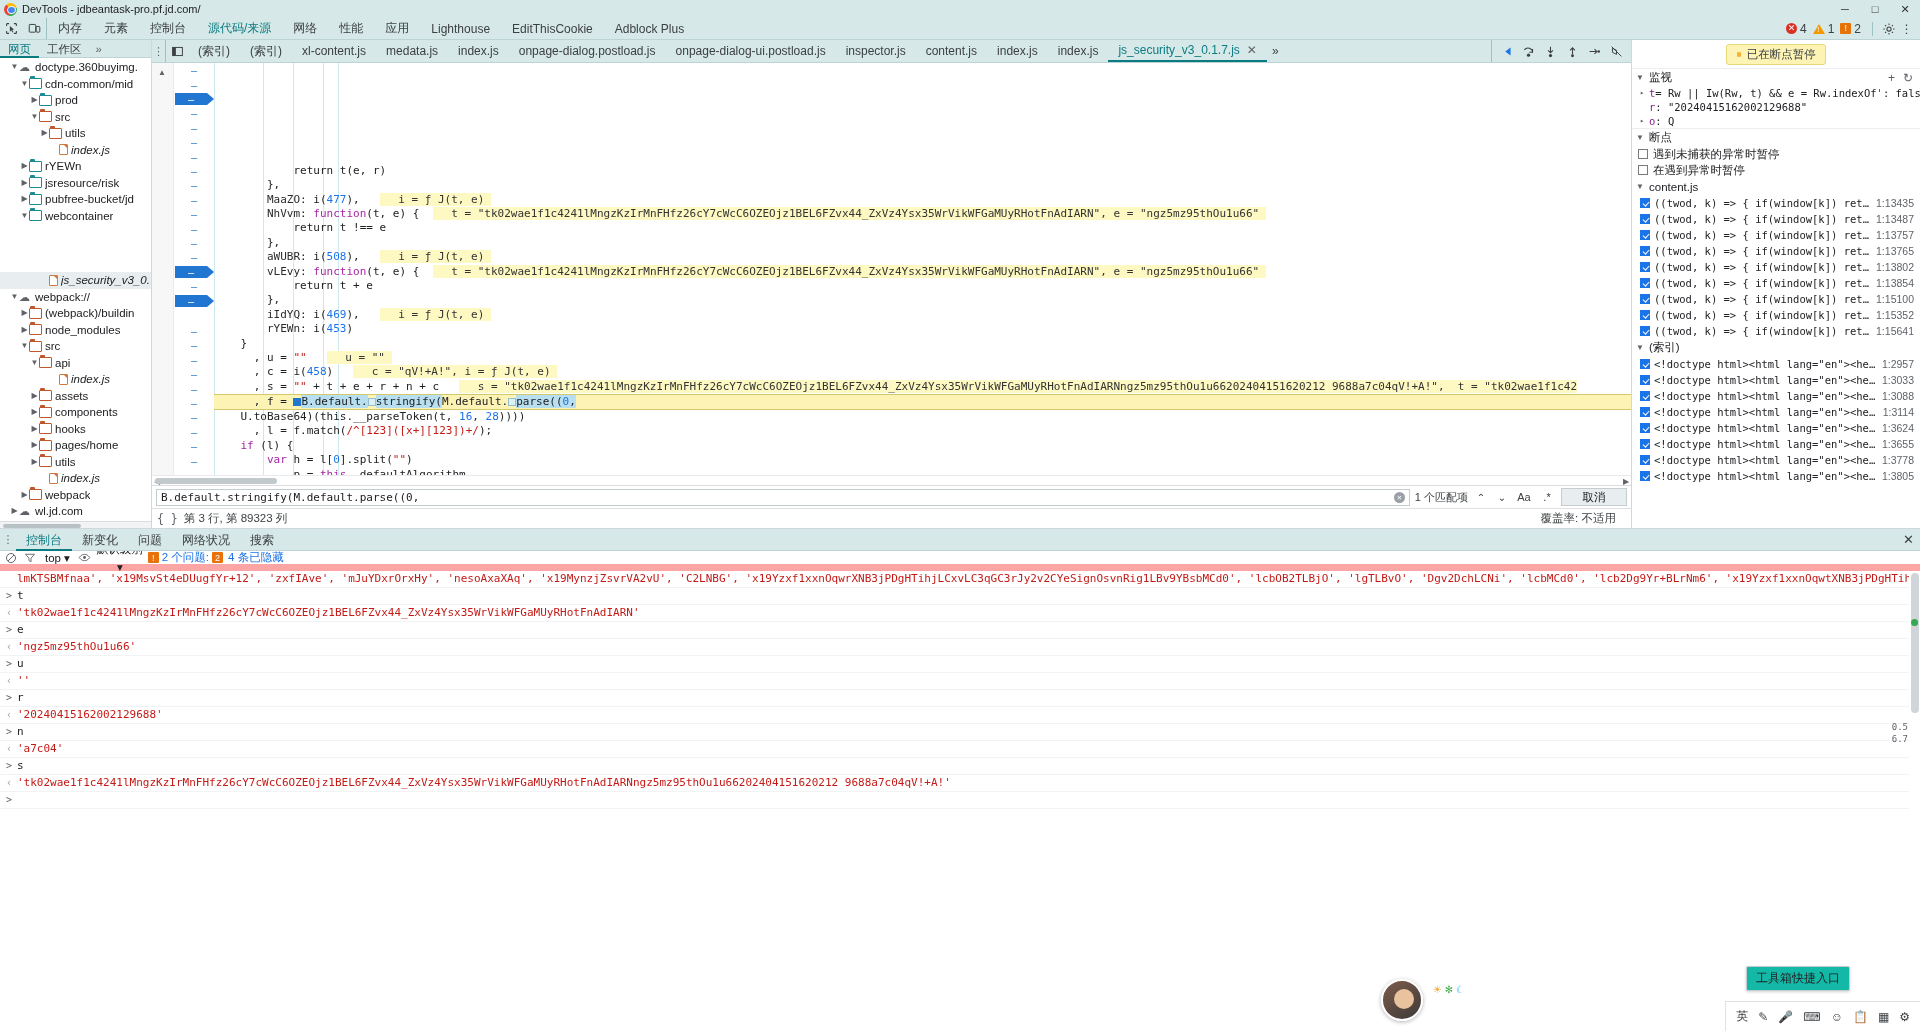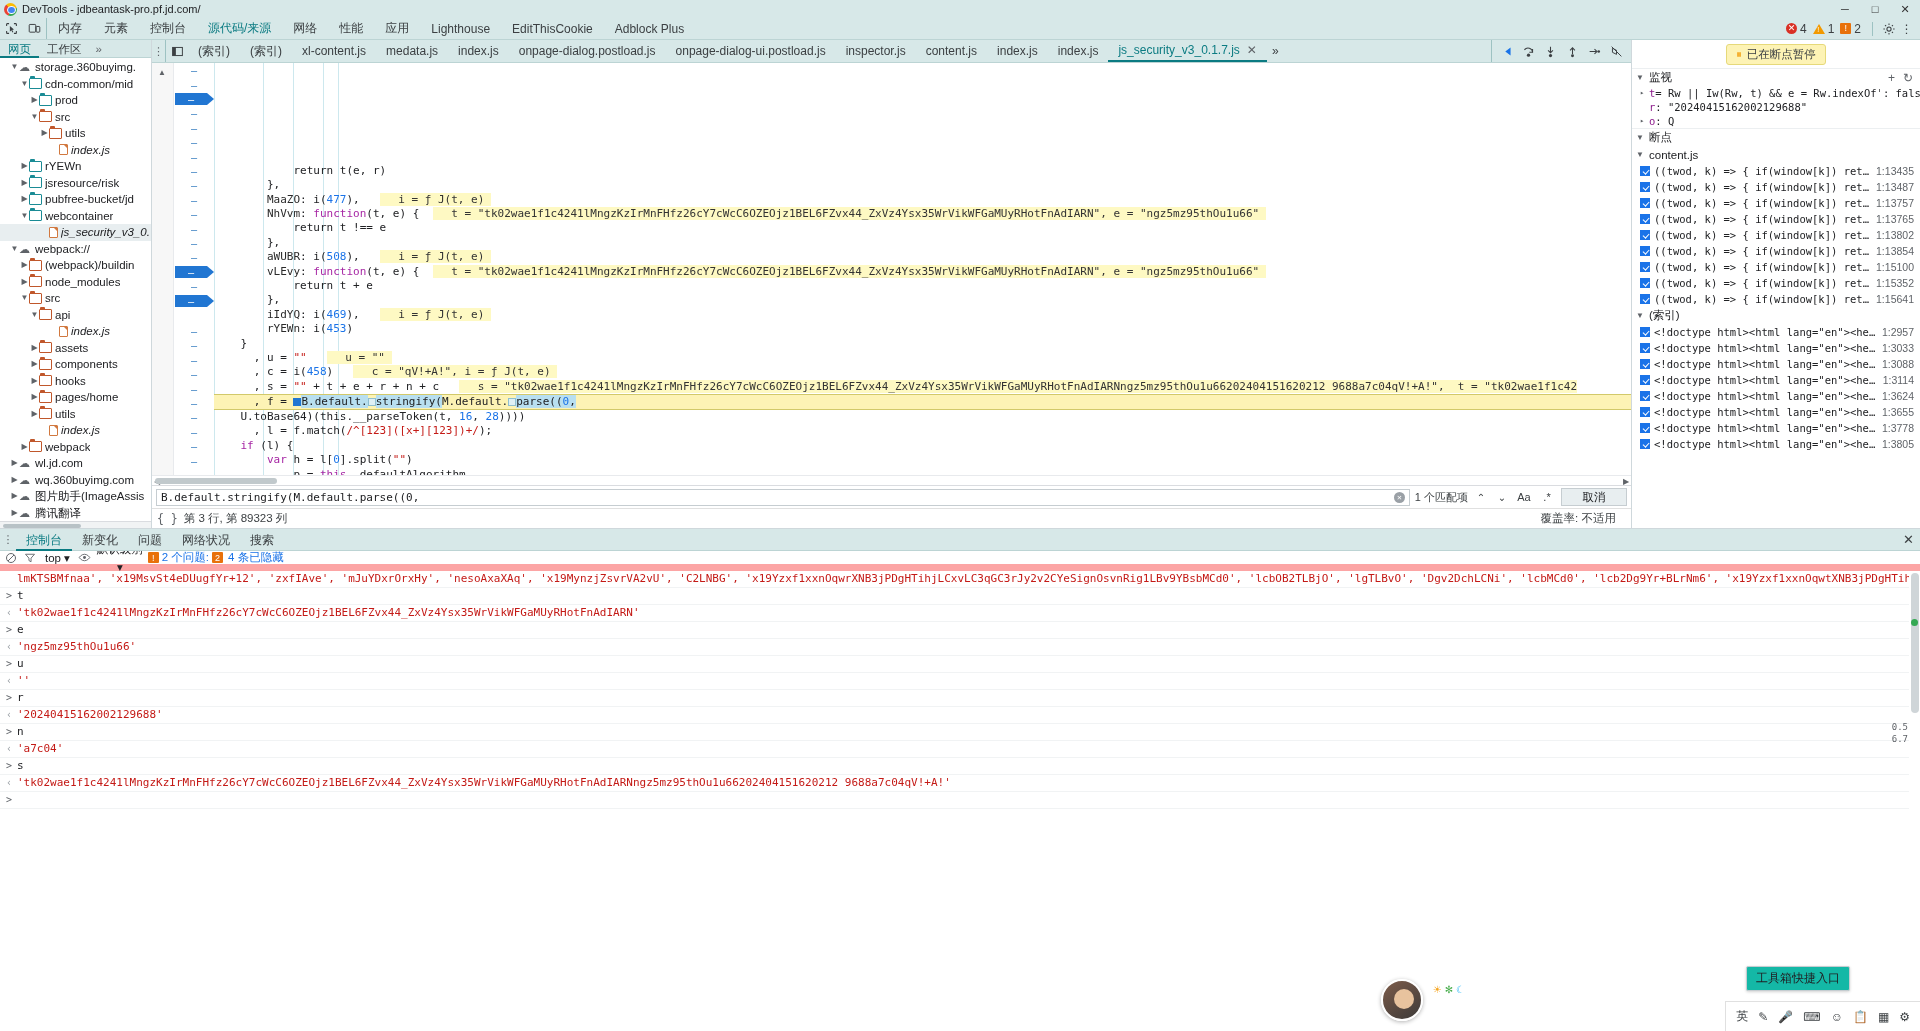--- a/index.html
+++ b/index.html
@@ -51,21 +51,21 @@
   .sources{position:absolute;top:40px;left:0;right:0;bottom:503px;display:flex;background:#fff;}
 
   
   .navigator{width:152px;border-right:1px solid #cfd8dc;display:flex;flex-direction:column;background:#fff;}
   .nav-tabs{height:18px;background:#d7e8e8;display:flex;align-items:center;font-size:11.5px;border-bottom:1px solid #bcd4d4;}
   .nav-tab{padding:0 8px;color:#3c4043;line-height:18px;height:18px;}
   .nav-tab.active{color:#0b7b82;border-bottom:2px solid #0b7b82;}
   .nav-more{padding:0 6px;color:#5f6368;}
   .tree{flex:1;overflow:hidden;padding-top:1px;font-size:11.5px;color:#202124;}
   .tnode{display:flex;align-items:center;height:16.5px;white-space:nowrap;line-height:16.5px;}
-  .tnode.selected{background:#e8eef0;}
+  .tnode.selected{background:#e8eef0;margin-top:48px;}
   .twist{width:9px;flex:none;color:#5f6368;font-size:8px;text-align:center;}
   .ticon{width:13px;height:11px;flex:none;margin-right:3px;position:relative;}
   .folder-teal{background:#fff;border:1.4px solid #1a8b95;border-radius:1px;}
   .folder-teal::before{content:"";position:absolute;top:-3px;left:0;width:5px;height:2.4px;background:#1a8b95;border-radius:1px 1px 0 0;}
   .folder-orange{background:#fff;border:1.4px solid #c0572b;border-radius:1px;}
   .folder-orange::before{content:"";position:absolute;top:-3px;left:0;width:5px;height:2.4px;background:#c0572b;border-radius:1px 1px 0 0;}
   .file-icon{width:9px;height:11px;border:1.2px solid #d1783f;background:#fff;border-radius:1px;margin-right:3px;flex:none;position:relative;}
   .file-icon::after{content:"";position:absolute;top:0;right:0;border-left:3px solid transparent;border-top:3px solid #d1783f;}
   .cloud-icon{width:13px;height:10px;flex:none;margin-right:3px;color:#5f6368;font-size:11px;line-height:10px;}
   .tlabel{overflow:hidden;text-overflow:clip;}
@@ -256,21 +256,21 @@
     <div class="navigator">
       <div class="nav-tabs">
         <div class="nav-tab active">网页</div>
         <div class="nav-tab">工作区</div>
         <div class="nav-more">»</div>
       </div>
       <div class="tree" id="file-tree">
           <div class="tnode" style="padding-left: 10px;">
             <span class="twist">▼</span>
             <span class="cloud-icon">☁</span>
-            <span class="tlabel">storage.360buyimg.</span>
+            <span class="tlabel">doctype.360buyimg.</span>
           </div>
           <div class="tnode" style="padding-left: 20px;">
             <span class="twist">▼</span>
             <span class="ticon folder-teal"></span>
             <span class="tlabel">cdn-common/mid</span>
           </div>
           <div class="tnode" style="padding-left: 30px;">
             <span class="twist">▶</span>
             <span class="ticon folder-teal"></span>
             <span class="tlabel">prod</span>
@@ -653,20 +653,30 @@
             <span class="wtri">▸</span>
             <span class="wname">o</span>
             <span class="wval">: Q</span>
           </div>
         </div>
 
       <div class="dsec-head">
         <span class="dtri">▼</span>
         <span>断点</span>
       </div>
+      <div id="bp-options">
+          <div class="cb-row">
+            <span class="cb"></span>
+            <span>遇到未捕获的异常时暂停</span>
+          </div>
+          <div class="cb-row">
+            <span class="cb"></span>
+            <span>在遇到异常时暂停</span>
+          </div>
+        </div>
       <div id="bp-groups">
           <div class="bp-group">
             <span class="dtri">▼</span>
             <span>content.js</span>
           </div>
           <div class="bp-item">
             <span class="cb on"></span>
             <span class="bp-code">((twod, k) =&gt; { if(window[k]) returnˈ</span>
             <span class="bp-loc">1:13435</span>
           </div>

